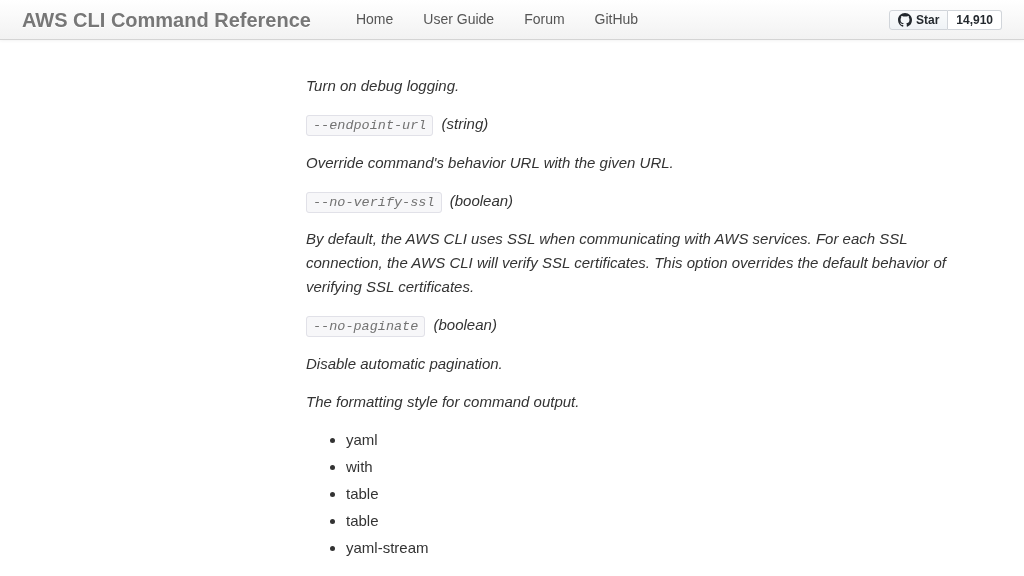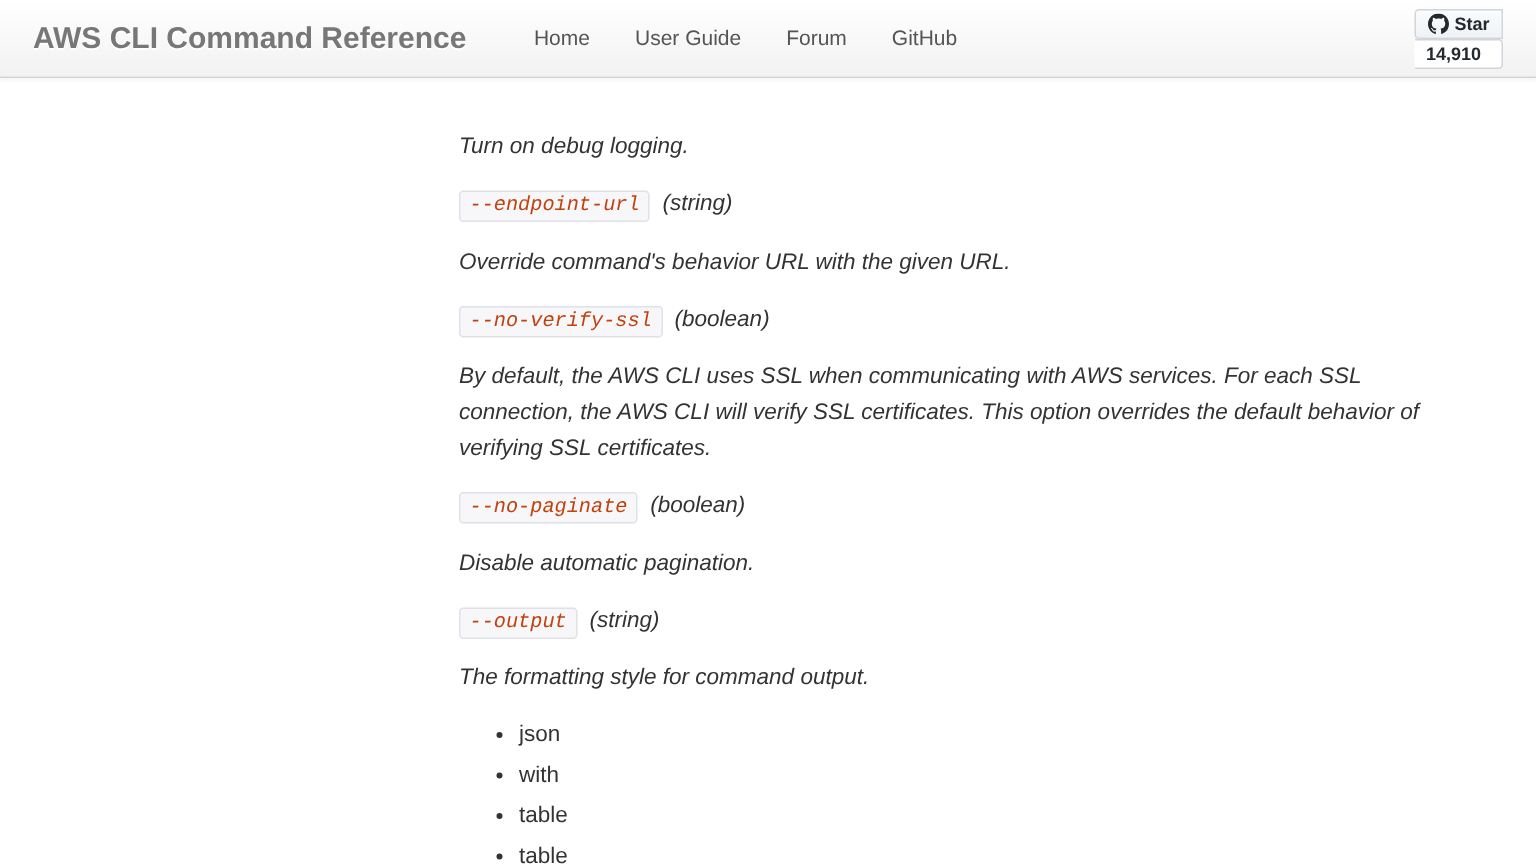--- a/index.html
+++ b/index.html
@@ -6,22 +6,23 @@
   body {
     font-family: -apple-system, BlinkMacSystemFont, "Helvetica Neue", Helvetica, Arial, sans-serif;
     font-size: 15px;
     line-height: 1.6;
     color: #333;
     background: #fff;
   }
   .navbar {
     background: linear-gradient(#fff, #f2f2f2);
     border-bottom: 1px solid #d4d4d4;
-    height: 52px;
+    height: 40px;
     display: flex;
+    align-items: center;
     padding: 0 20px;
     box-shadow: 0 1px 3px rgba(0,0,0,0.05);
   }
   .navbar-inner {
     width: 100%;
     max-width: 980px;
     margin: 0 auto;
     display: flex;
     align-items: center;
   }
@@ -43,21 +44,20 @@
     padding: 10px 15px;
     color: #555;
     text-decoration: none;
     font-size: 14px;
   }
   .gh-btn-group {
     display: inline-flex;
     font-size: 12px;
     font-weight: 600;
     line-height: 1;
-    flex-direction: column;
   }
   .gh-btn, .gh-count {
     display: inline-flex;
     align-items: center;
     padding: 3px 8px;
     border: 1px solid #d1d5da;
     background: linear-gradient(#fafbfc, #eff3f6);
     color: #24292e;
     height: 20px;
   }
@@ -75,21 +75,21 @@
     margin-left: 286px;
   }
   .content p { margin: 14px 0; color: #333; font-style: italic; }
   code.docutils, .opt-code {
     font-family: Menlo, Monaco, Consolas, "Courier New", monospace;
     font-size: 13.5px;
     background: #f7f7f9;
     border: 1px solid #e1e1e8;
     padding: 2px 6px;
     border-radius: 3px;
-    color: #c2410c;
+    color: #737373;
     white-space: nowrap;
   }
   .opt-line { margin: 14px 0; }
   .opt-type { margin-left: 4px; margin-top: 44px; }
   ul.output-list {
     margin: 8px 0 14px 40px;
     padding: 0;
   }
   ul.output-list li {
     margin: 3px 0;
@@ -143,26 +143,22 @@
     <span class="opt-type">(boolean)</span>
   </p>
   <p>By default, the AWS CLI uses SSL when communicating with AWS services. For each SSL connection, the AWS CLI will verify SSL certificates. This option overrides the default behavior of verifying SSL certificates.</p>
 
   <p class="opt-line">
     <code class="opt-code">--no-paginate</code>
     <span class="opt-type">(boolean)</span>
   </p>
   <p>Disable automatic pagination.</p>
 
-  <p class="opt-line">
-    <code class="opt-code">--output</code>
-    <span class="opt-type">(string)</span>
-  </p>
   <p>The formatting style for command output.</p>
   <ul class="output-list">
-    <li>json</li>
+    <li>yaml</li>
     <li>with</li>
     <li>table</li>
     <li>table</li>
     <li>yaml-stream</li>
   </ul>
 
 </div>
 
 </body></html>

